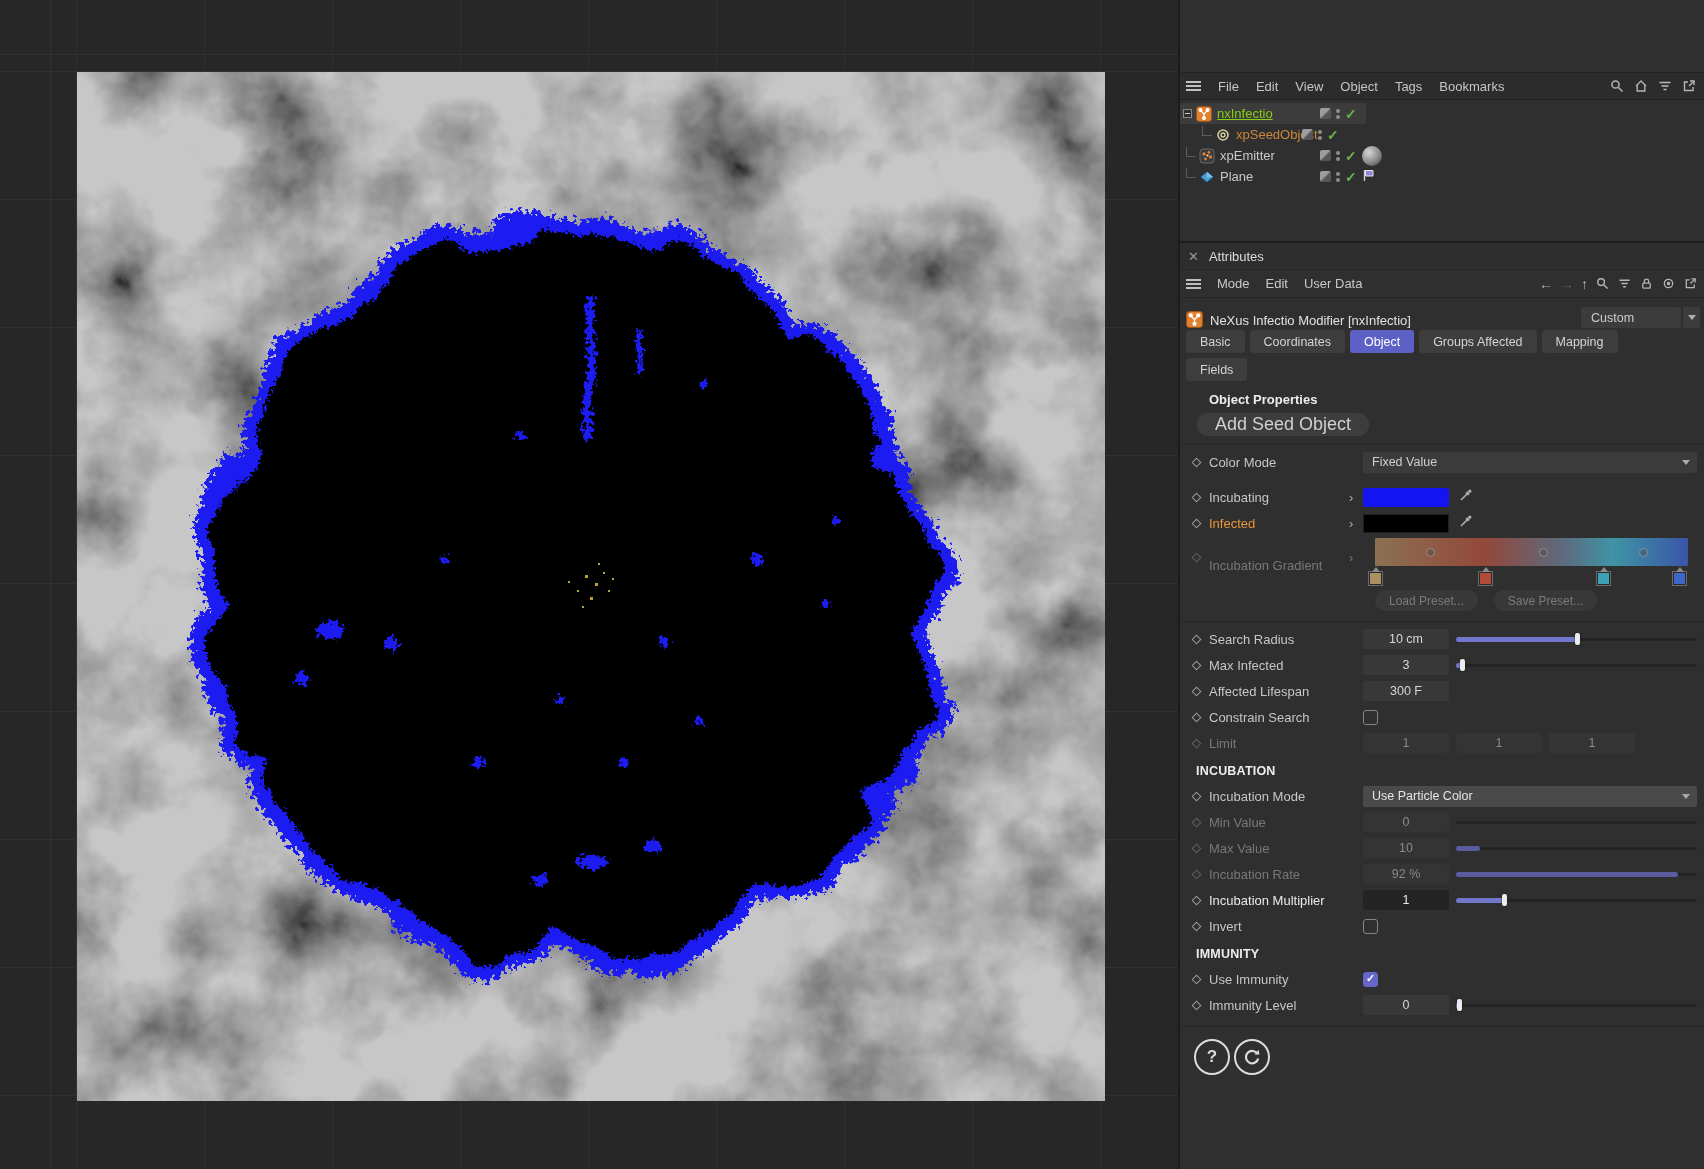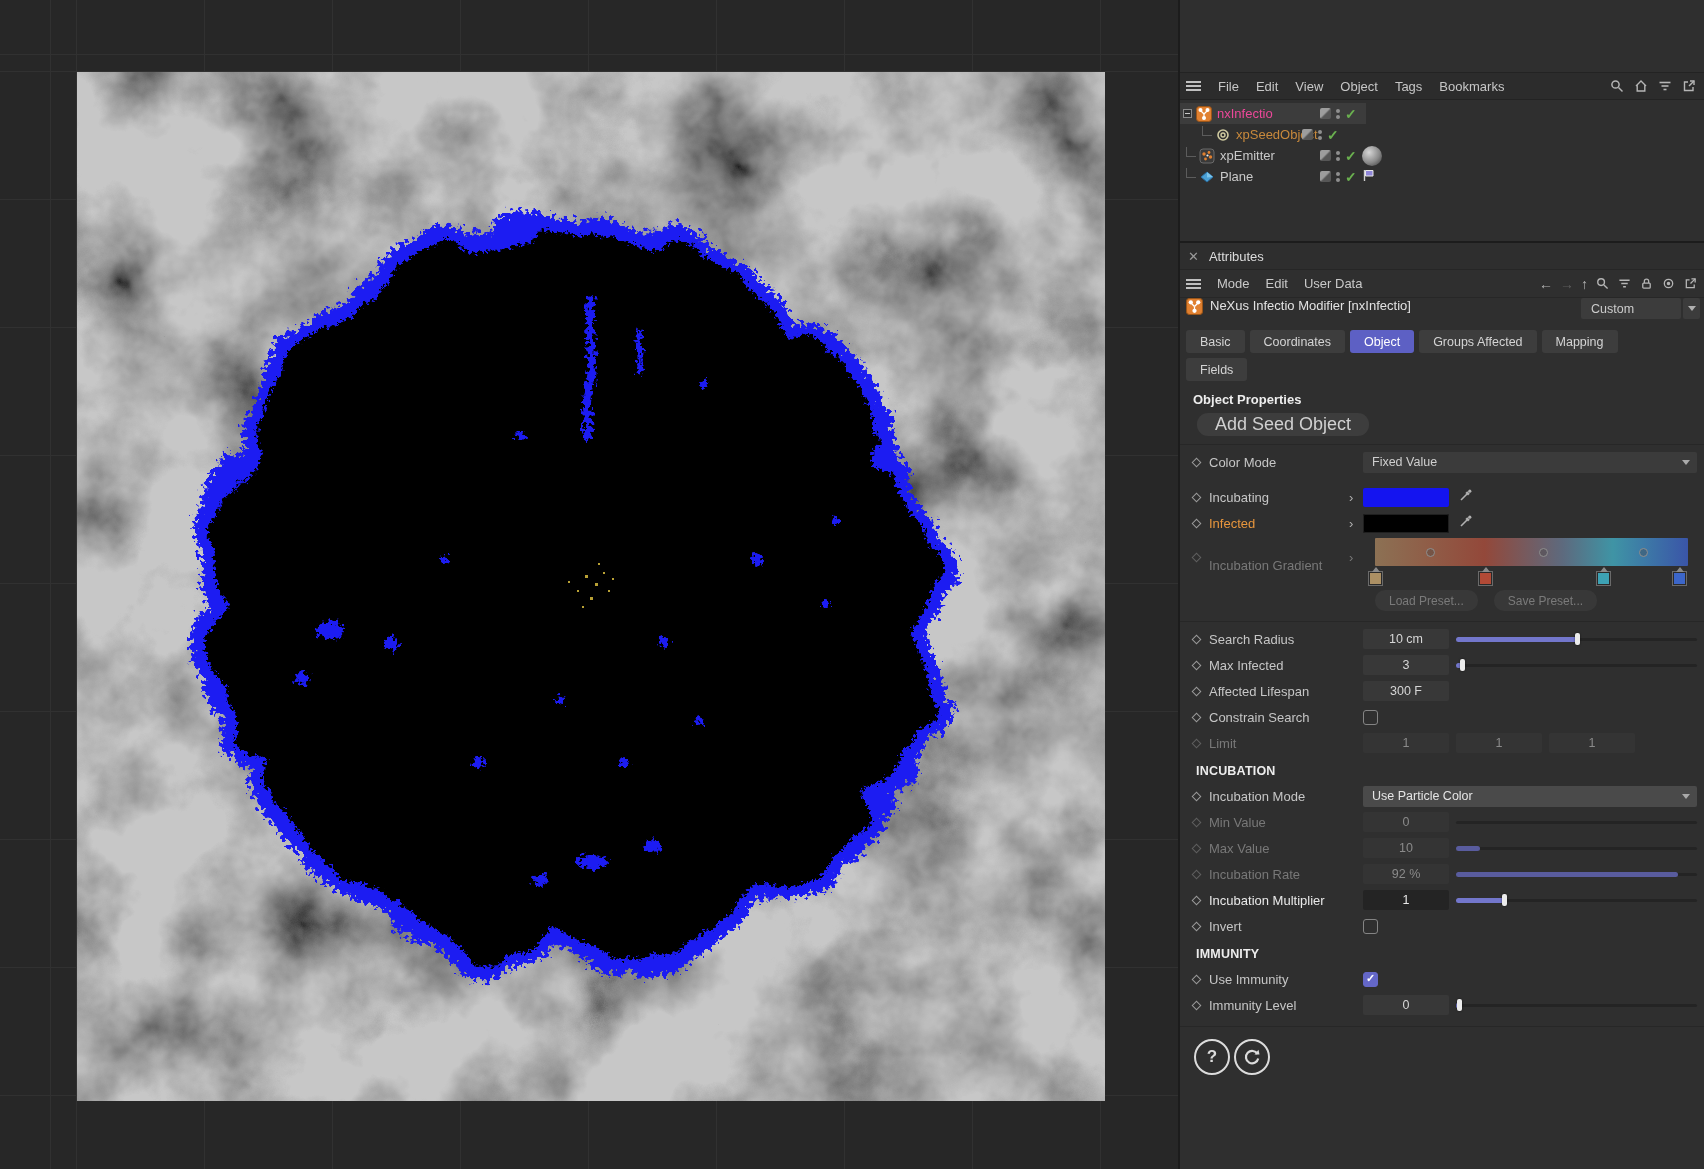--- a/index.html
+++ b/index.html
@@ -42,47 +42,47 @@
   .om .topgap { height:72px; }
   .tree { position:relative; padding-top:3px; }
   .trow { position:relative; height:21px; display:flex; align-items:center; padding-left:3px; }
   .trow.sel::before { content:""; position:absolute; left:0; top:0; height:100%; width:186px; background:#3c3c3c; }
   .trow > * { position:relative; }
   .expbox { width:9px; height:9px; border:1px solid #8a8a8a; margin-right:3px; position:relative; background:#2f2f2f; }
   .expbox::after { content:""; position:absolute; left:1px; right:1px; top:3px; height:1px; background:#c9c9c9; }
   .stub { width:10px; height:10px; border-left:1px solid #5c5c5c; border-bottom:1px solid #5c5c5c; margin:-8px 2px 0 4px; }
   .ticon { width:18px; height:17px; display:inline-flex; align-items:center; justify-content:center; margin-right:4px; }
   .tname { white-space:nowrap; }
-  .tname.orange { color:#ec4899; }
+  .tname.orange { color:#84cc16;text-decoration:underline; }
   .tname.orange2 { color:#c8893c; }
   .tctrl { position:absolute; left:140px; display:flex; align-items:center; gap:5px; }
   .layersq { width:11px; height:11px; border-radius:2px; background:linear-gradient(135deg,#9d9d9d 44%,#565656 56%); }
   .visdots { display:flex; flex-direction:column; gap:2px; }
   .visdots i { width:4px; height:4px; border-radius:50%; background:#8f8f8f; }
   .gcheck { color:#6ab04f; font-size:14px; font-weight:bold; line-height:1; }
   .matball { width:20px; height:20px; border-radius:50%;
     background:radial-gradient(circle at 35% 32%, #d6d6d6, #8a8a8a 55%, #3c3c3c 95%); }
 
   
   .attrs { position:absolute; top:241px; left:0; right:0; bottom:0; border-top:2px solid #1c1c1c; background:#2f2f2f; }
   .atab { height:27px; display:flex; align-items:center; gap:10px; padding:0 8px; background:#2e2e2e; border-bottom:1px solid #262626; }
   .atab .close { color:#9a9a9a; font-size:13px; }
   .atab .ttl { color:#dcdcdc; }
   .amenu { height:28px; display:flex; align-items:center; gap:16px; padding:0 6px; border-bottom:1px solid #272727; }
-  .titlerow { height:30px; display:flex; align-items:flex-start; padding:0 4px 0 6px; }
+  .titlerow { height:30px; display:flex; align-items:flex-end; padding:0 4px 0 6px; }
   .nxicon { width:17px; height:17px; margin-right:7px; }
   .objtitle { color:#e2e2e2; white-space:nowrap; }
   .custom { margin-left:auto; display:flex; gap:2px; }
   .custombox { width:100px; height:21px; background:#3c3c3c; border-radius:2px; display:flex; align-items:center; padding-left:10px; color:#cccccc; font-size:12.5px; }
   .customarrow { width:17px; height:21px; background:#3c3c3c; border-radius:2px; display:flex; align-items:center; justify-content:center; }
   .caret { width:0; height:0; border-left:4px solid transparent; border-right:4px solid transparent; border-top:5px solid #b0b0b0; }
   .tabsrow { display:flex; gap:5px; padding:2px 6px 3px 6px; }
   .tab { height:23px; display:flex; align-items:center; padding:0 14px; background:#3d3d3d; border-radius:3px; color:#d4d4d4; font-size:12.5px; white-space:nowrap; }
   .tab.active { background:#5d60c4; color:#ffffff; }
-  .secheading { font-weight:bold; color:#ededed; padding:8px 0 4px 13px; font-size:13px; }
+  .secheading { font-weight:bold; color:#ededed; padding:8px 0 4px 29px; font-size:13px; }
   .btnrow { padding:2px 0 8px 17px; }
   .pillbtn { display:inline-flex; align-items:center; justify-content:center; height:23px; padding:0 18px; background:#3d3d3d; border-radius:11px; color:#d0d0d0; font-size:18px; }
   .sep { height:1px; background:#272727; margin:0 0 4px 0; }
 
   .prow { height:26px; display:flex; align-items:center; padding-left:13px; }
   .dia { width:7px; height:7px; border:1px solid #9a9a9a; transform:rotate(45deg); margin-right:9px; flex:none; }
   .dim .dia { border-color:#5f5f5f; }
   .lbl { width:154px; flex:none; color:#c6c6c6; white-space:nowrap; }
   .has-exp .lbl { width:140px; }
   .exp { width:14px; flex:none; color:#b0b0b0; font-size:13px; }

